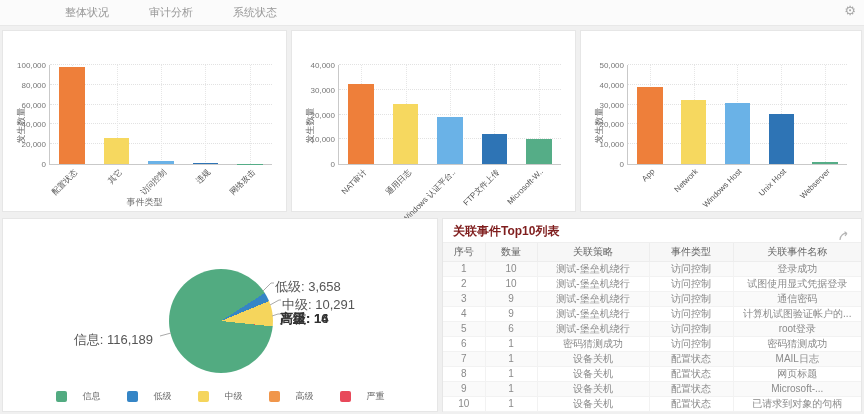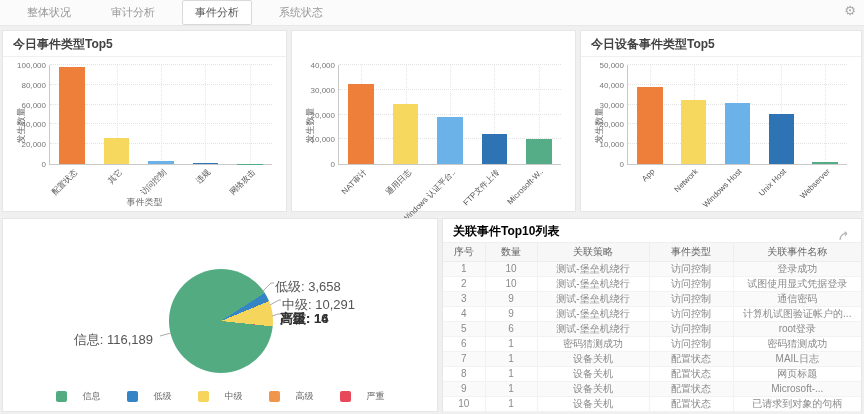--- a/index.html
+++ b/index.html
@@ -1,21 +1,21 @@
 <!DOCTYPE html>
 <html><head>
 <meta charset="utf-8">
 <style>
   * { margin:0; padding:0; box-sizing:border-box; }
   html,body { width:864px; height:414px; overflow:hidden; background:#f0f0f0;
     font-family:"Liberation Sans","DejaVu Sans",sans-serif; }
 
   
   .tabbar { position:absolute; left:0; top:0; width:864px; height:26px;
-    background:#fbfbfb; border-bottom:1px solid #e8e8e8; display:flex; align-items:center; }
+    background:#fbfbfb; border-bottom:1px solid #e8e8e8; display:flex; align-items:center;padding-left:38px; }
   .tab { font-size:11px; color:#999; padding:4px 12px; margin-left:14px; cursor:pointer;
     border:1px solid transparent; white-space:nowrap; }
   .tab.active { background:#fff; border:1px solid #d9d9d9; border-radius:2px; color:#555; }
   .gearbox { position:absolute; right:8px; top:3px; color:#a8a8a8; font-size:13px; cursor:pointer; }
 
   
   .panel { position:absolute; background:#fff; border:1px solid #e6e6e6; }
   .panel-title { height:26px; line-height:26px; padding-left:10px; font-size:12px;
     font-weight:bold; color:#424242; border-bottom:1px solid #efefef; }
   #panel-bar1 { left:2px;  top:30px; width:285px; height:182px; }
@@ -53,45 +53,43 @@
   .pl-merged span { position:absolute; left:0; top:0; }
   .leader-svg { position:absolute; left:0; top:0; width:436px; height:166px; pointer-events:none; }
   .pie-legend { position:absolute; left:0; right:0; bottom:8px; display:flex;
     justify-content:center; gap:26px; }
   .legend-item { display:flex; align-items:center; gap:16px; font-size:9px; color:#666; cursor:pointer; }
   .legend-swatch { width:11px; height:11px; border-radius:2px; }
 
   
   .table-head { height:24px; line-height:24px; display:flex; justify-content:space-between;
     padding:0 10px; border-bottom:1px solid #efefef; }
-  .table-head .t { font-size:12px; font-weight:bold; color:#000000; }
+  .table-head .t { font-size:12px; font-weight:bold; color:#7f1d1d; }
   .share-icon { color:#b5b5b5; padding-top:5px; cursor:pointer; }
   table.evt { width:100%; border-collapse:collapse; table-layout:fixed; }
   table.evt th { font-size:10px; color:#666; font-weight:normal; background:#f7f7f7;
     border:1px solid #ededed; border-top:none; height:18px; }
   table.evt td { font-size:10px; color:#8a8a8a; text-align:center; height:14.6px;
     border:1px solid #f2f2f2; overflow:hidden; white-space:nowrap; text-overflow:ellipsis;
     padding:0 3px; }
   table.evt th:first-child, table.evt td:first-child { border-left:none; }
   table.evt th:last-child, table.evt td:last-child { border-right:none; }
   table.evt tr:nth-child(odd) td { background:#fafafa; }
 </style>
 </head>
 <body>
 
 <div class="tabbar">
   <div class="tab">整体状况</div>
   <div class="tab">审计分析</div>
-  <div class="tab active">事件分析</div>
   <div class="tab">系统状态</div>
   <div class="gearbox">⚙</div>
 </div>
 
 <div class="panel" id="panel-bar1">
-  <div class="panel-title">今日事件类型Top5</div>
   <div class="chart-wrap">
     <div class="ylabel">发生数量</div>
     <div class="plot">
         <div class="ytick" style="bottom: 0%;">0</div>
         <div class="gridline" style="bottom: 20%;"></div>
         <div class="ytick" style="bottom: 20%;">20,000</div>
         <div class="gridline" style="bottom: 40%;"></div>
         <div class="ytick" style="bottom: 40%;">40,000</div>
         <div class="gridline" style="bottom: 60%;"></div>
         <div class="ytick" style="bottom: 60%;">60,000</div>
@@ -165,21 +163,20 @@
         <div class="bar-col">
           <div class="vline"></div>
           <div class="bar" style="height: 25.25%; background: rgb(85, 173, 135);"></div>
           <span class="xlabel">Microsoft-W..</span>
         </div>
       </div>
   </div>
 </div>
 
 <div class="panel" id="panel-bar3">
-  <div class="panel-title">今日设备事件类型Top5</div>
   <div class="chart-wrap">
     <div class="ylabel">发生数量</div>
     <div class="plot">
         <div class="ytick" style="bottom: 0%;">0</div>
         <div class="gridline" style="bottom: 20%;"></div>
         <div class="ytick" style="bottom: 20%;">10,000</div>
         <div class="gridline" style="bottom: 40%;"></div>
         <div class="ytick" style="bottom: 40%;">20,000</div>
         <div class="gridline" style="bottom: 60%;"></div>
         <div class="ytick" style="bottom: 60%;">30,000</div>

